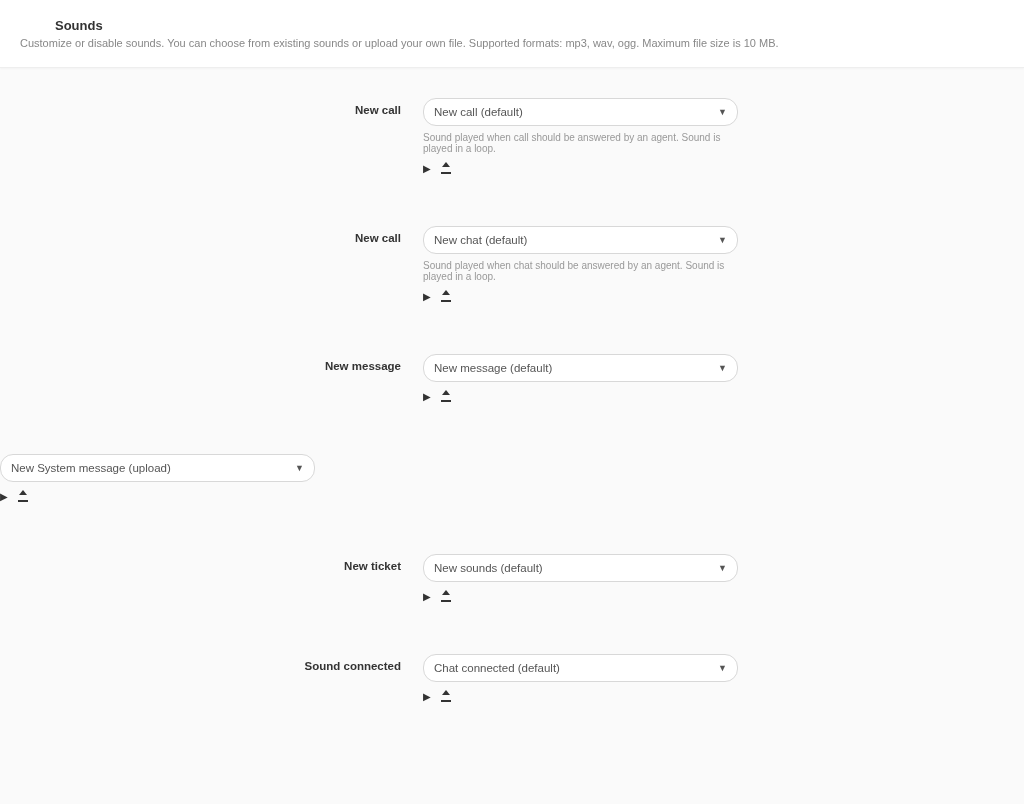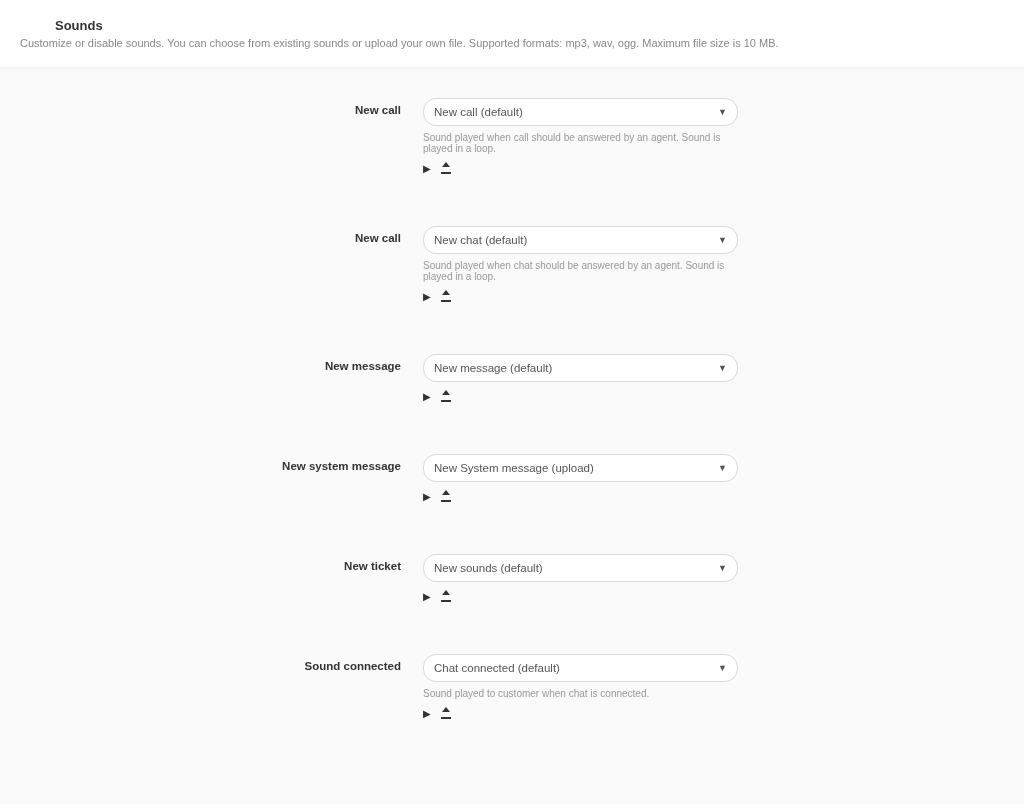--- a/index.html
+++ b/index.html
@@ -160,21 +160,20 @@
         <span class="arrow">▼</span>
       </div>
       <div class="icons">
         <span class="icon-btn">▶</span>
         <span class="icon-btn"><span class="upload-icon"></span></span>
       </div>
     </div>
   </div>
 
   <div class="row">
-    <div class="label-col">New system message</div>
     <div class="field-col">
       <div class="select">
         <span>New System message (upload)</span>
         <span class="arrow">▼</span>
       </div>
       <div class="icons">
         <span class="icon-btn">▶</span>
         <span class="icon-btn"><span class="upload-icon"></span></span>
       </div>
     </div>
@@ -194,21 +193,20 @@
     </div>
   </div>
 
   <div class="row">
     <div class="label-col">Sound connected</div>
     <div class="field-col">
       <div class="select">
         <span>Chat connected (default)</span>
         <span class="arrow">▼</span>
       </div>
-      <div class="helper">Sound played to customer when chat is connected.</div>
       <div class="icons">
         <span class="icon-btn">▶</span>
         <span class="icon-btn"><span class="upload-icon"></span></span>
       </div>
     </div>
   </div>
 
 </div>
 
 </body></html>

